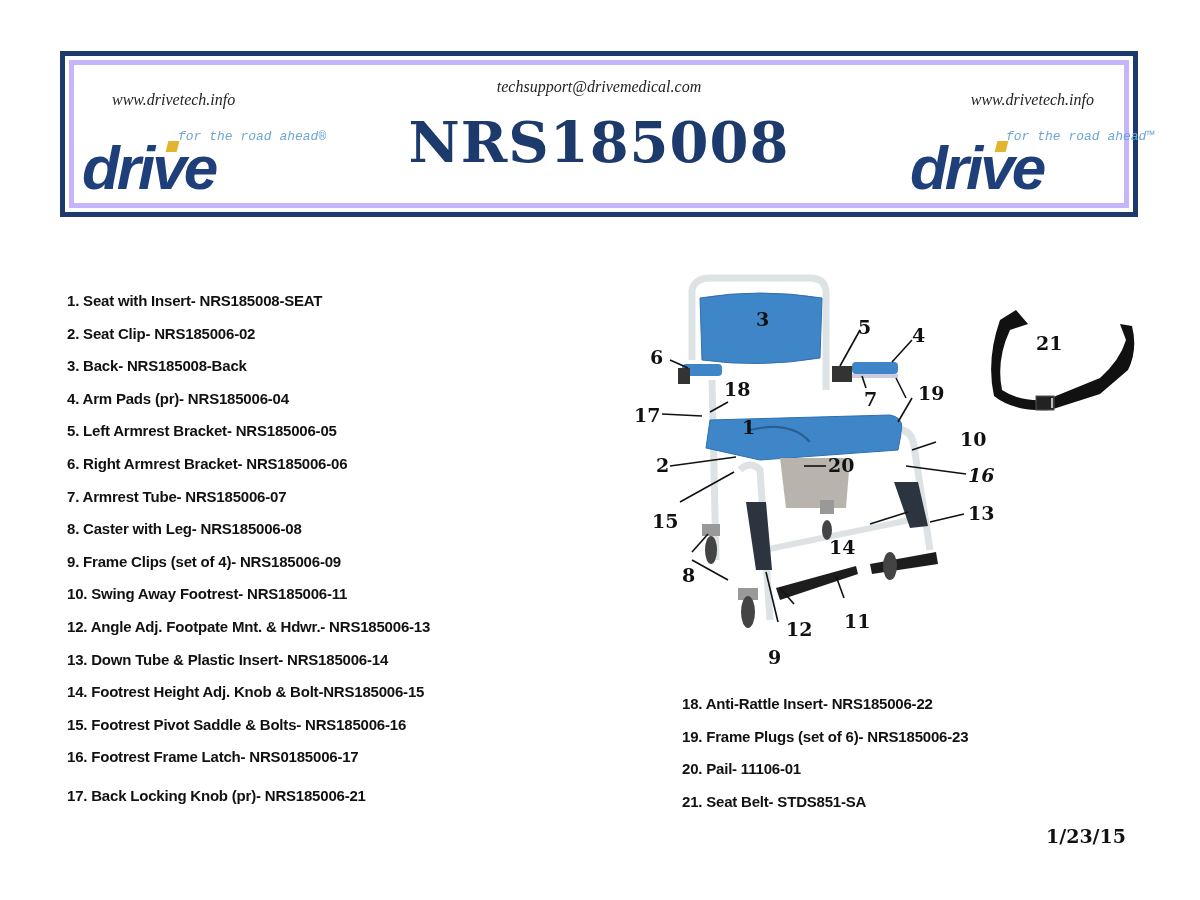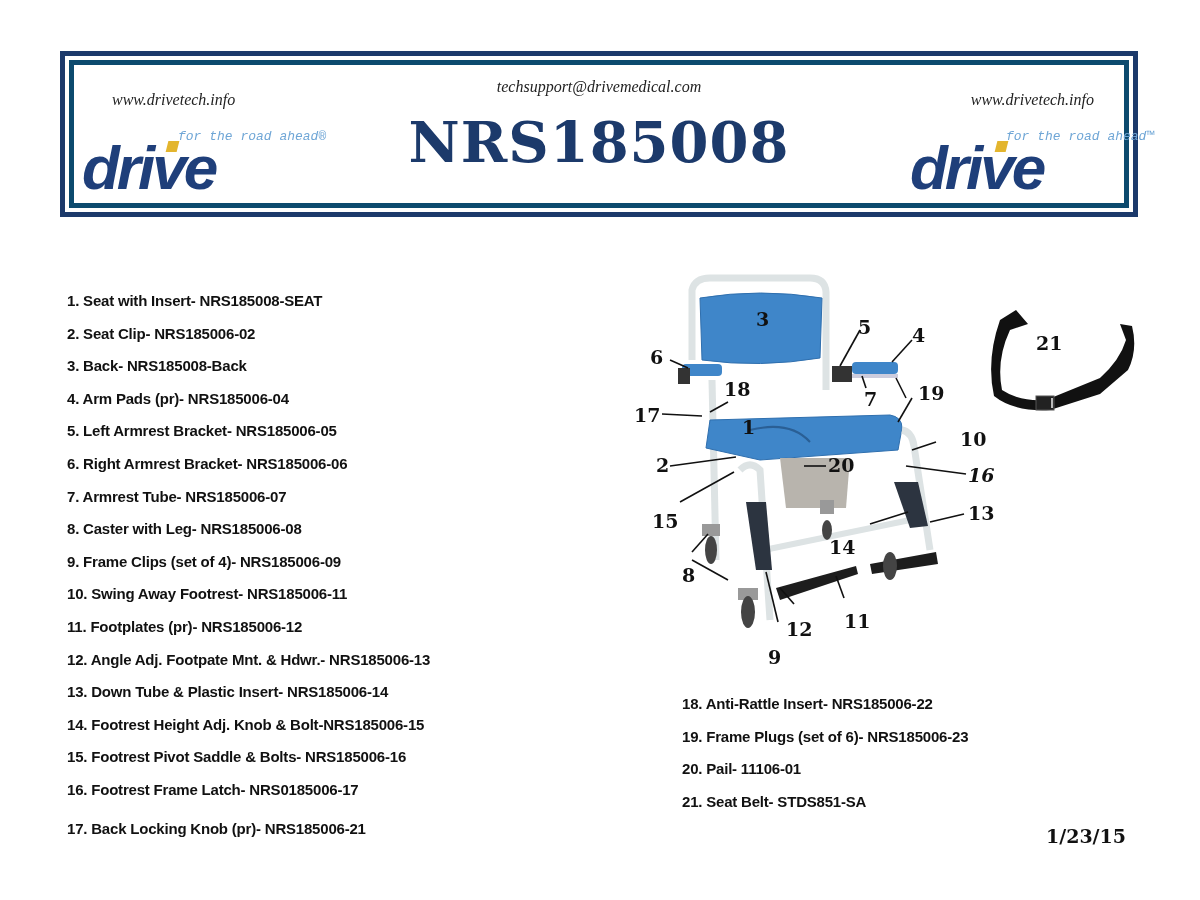--- a/index.html
+++ b/index.html
@@ -1,19 +1,19 @@
 <!DOCTYPE html>
 <html><head>
 <meta charset="utf-8">
 <style>
   html, body { margin:0; padding:0; background:#ffffff; }
   body { width:1200px; height:900px; position:relative; overflow:hidden; font-family:"DejaVu Serif", serif; color:#111; }
 
   .header-outer { position:absolute; left:60px; top:51px; width:1068px; height:156px; border:5px solid #1c3a6b; background:#fff; }
-  .header-inner { position:absolute; left:4px; top:4px; right:4px; bottom:4px; border:5px solid #0c4a6e; background:#fff; }
+  .header-inner { position:absolute; left:4px; top:4px; right:4px; bottom:4px; border:5px solid #c4b5fd; background:#fff; }
 
   .url { position:absolute; top:26px; font-family:"Liberation Serif", serif; font-style:italic; font-size:16px; color:#222; }
   .url.left { left:38px; }
   .url.right { right:30px; }
   .email { position:absolute; top:13px; left:0; right:0; text-align:center; font-family:"Liberation Serif", serif; font-style:italic; font-size:16px; color:#222; }
 
   .title { position:absolute; top:44px; left:0; right:0; text-align:center; font-family:"DejaVu Serif", serif; font-weight:bold; font-size:56px; color:#1c3a6b; letter-spacing:1px; }
 
   .logo { position:absolute; top:64px; width:200px; height:70px; }
   .logo.left { left:8px; }
@@ -66,21 +66,20 @@
   <div class="part">1. Seat with Insert- NRS185008-SEAT</div>
   <div class="part">2. Seat Clip- NRS185006-02</div>
   <div class="part">3. Back- NRS185008-Back</div>
   <div class="part">4. Arm Pads (pr)- NRS185006-04</div>
   <div class="part">5. Left Armrest Bracket- NRS185006-05</div>
   <div class="part">6. Right Armrest Bracket- NRS185006-06</div>
   <div class="part">7. Armrest Tube- NRS185006-07</div>
   <div class="part">8. Caster with Leg- NRS185006-08</div>
   <div class="part">9. Frame Clips (set of 4)- NRS185006-09</div>
   <div class="part">10. Swing Away Footrest- NRS185006-11</div>
-  <div class="part">11. Footplates (pr)- NRS185006-12</div>
   <div class="part" style="width:570px;">12. Angle Adj. Footpate Mnt. &amp; Hdwr.- NRS185006-13</div>
   <div class="part">13. Down Tube &amp; Plastic Insert- NRS185006-14</div>
   <div class="part">14. Footrest Height Adj. Knob &amp; Bolt-NRS185006-15</div>
   <div class="part">15. Footrest Pivot Saddle &amp; Bolts- NRS185006-16</div>
   <div class="part">16. Footrest Frame Latch- NRS0185006-17</div>
   <div class="part last-left">17. Back Locking Knob (pr)- NRS185006-21</div>
 </div>
 
 <div class="diagram">
   <svg width="330" height="400" viewBox="0 0 330 400">

